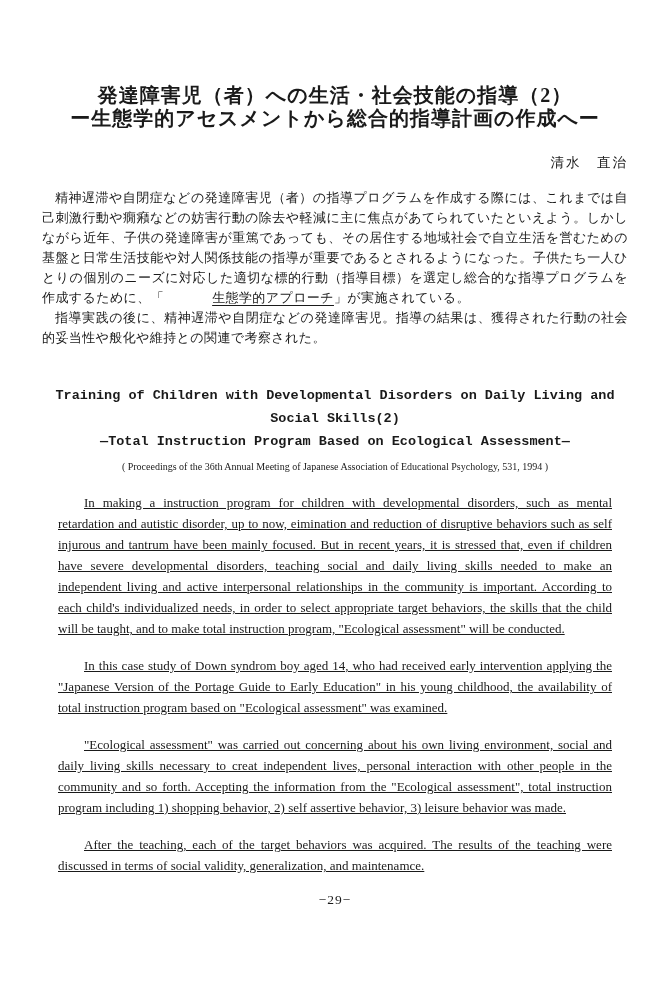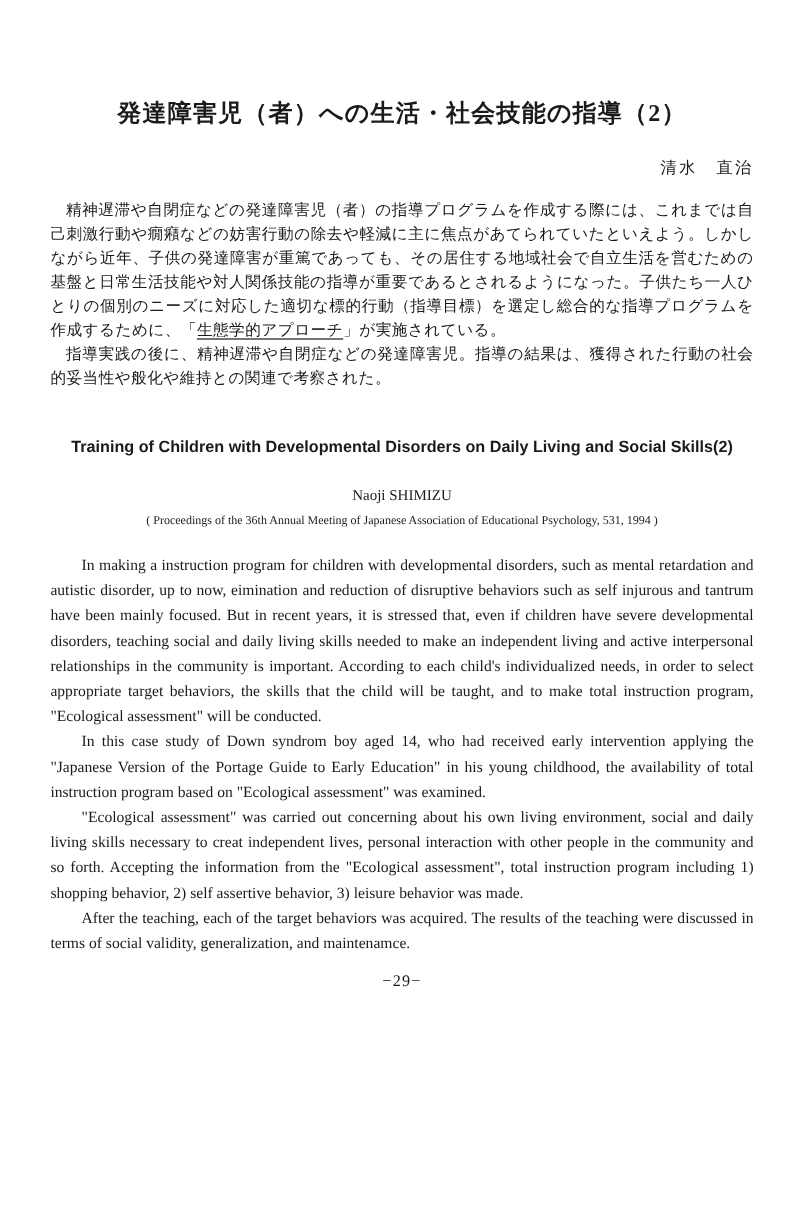--- a/index.html
+++ b/index.html
@@ -37,73 +37,75 @@
     font-size: 13px;
     line-height: 20px;
     text-align: justify;
     text-indent: 1em;
     letter-spacing: 0.4px;
   }
 
   
   .en-block { margin-top: 36px; }
   .en-title {
-    font-family: Liberation Sans, sans-serif;
+    font-family: Liberation Mono, monospace;
     font-weight: bold;
     font-size: 13.5px;
     line-height: 23px;
   }
   .en-author {
     margin-top: 22px;
     font-size: 12.5px;
   }
   .en-source {
     margin-top: 8px;
     font-size: 10px;
   }
   .en-abstract { margin-top: 20px; }
   p.en {
-    margin: 0;
+    margin: 16px;
     font-size: 13px;
     line-height: 21px;
     text-align: justify;
     text-indent: 26px;
+    text-decoration: underline;
   }
 
-  .u { text-decoration: underline; text-underline-offset: 3px; }
+  .u { text-decoration: underline; text-underline-offset: 3px; margin-left: 48px; }
 
   .page-number {
     margin-top: 14px;
     text-align: center;
     font-size: 13.5px;
     letter-spacing: 1px;
   }
 </style>
 </head>
 <body>
 
 <div>
 
   <div class="centered jp-title">
     <div>発達障害児（者）への生活・社会技能の指導（2）</div>
+    <div>ー生態学的アセスメントから総合的指導計画の作成へー</div>
   </div>
 
   <div class="centered jp-author">清水　直治</div>
 
   <div class="jp-abstract">
     <p class="jp"><span>精神遅滞や自閉症などの発達障害児（者）の指導プログラムを作成する際には、これまでは自己刺激行動や癇癪などの妨害行動の除去や軽減に主に焦点があてられていたといえよう。しかしながら近年、子供の発達障害が重篤であっても、その居住する地域社会で自立生活を営むための基盤と日常生活技能や対人関係技能の指導が重要であるとされるようになった。子供たち一人ひとりの個別のニーズに対応した適切な標的行動（指導目標）を選定し総合的な指導プログラムを作成するために、「</span><span class="u">生態学的アプローチ</span><span>」が実施されている。</span></p>
     <p class="jp"><span>指導実践の後に、精神遅滞や自閉症などの発達障害児。指導の結果は、獲得された行動の社会的妥当性や般化や維持との関連で考察された。</span></p>
   </div>
 
   <div class="en-block">
     <div class="centered en-title">
       <div>Training of Children with Developmental Disorders on Daily Living and Social Skills(2)</div>
+      <div>—Total Instruction Program Based on Ecological Assessment—</div>
     </div>
 
-    <div class="centered en-author">Naoji SHIMIZU</div>
     <div class="centered en-source">( Proceedings of the 36th Annual Meeting of Japanese Association of Educational Psychology, 531, 1994 )</div>
 
     <div class="en-abstract">
       <p class="en">In making a instruction program for children with developmental disorders, such as mental retardation and autistic disorder, up to now, eimination and reduction of disruptive behaviors such as self injurous and tantrum have been mainly focused. But in recent years, it is stressed that, even if children have severe developmental disorders, teaching social and daily living skills needed to make an independent living and active interpersonal relationships in the community is important. According to each child's individualized needs, in order to select appropriate target behaviors, the skills that the child will be taught, and to make total instruction program, "Ecological assessment" will be conducted.</p>
       <p class="en">In this case study of Down syndrom boy aged 14, who had received early intervention applying the "Japanese Version of the Portage Guide to Early Education" in his young childhood, the availability of total instruction program based on "Ecological assessment" was examined.</p>
       <p class="en">"Ecological assessment" was carried out concerning about his own living environment, social and daily living skills necessary to creat independent lives, personal interaction with other people in the community and so forth. Accepting the information from the "Ecological assessment", total instruction program including 1) shopping behavior, 2) self assertive behavior, 3) leisure behavior was made.</p>
       <p class="en">After the teaching, each of the target behaviors was acquired. The results of the teaching were discussed in terms of social validity, generalization, and maintenamce.</p>
     </div>
   </div>
 

